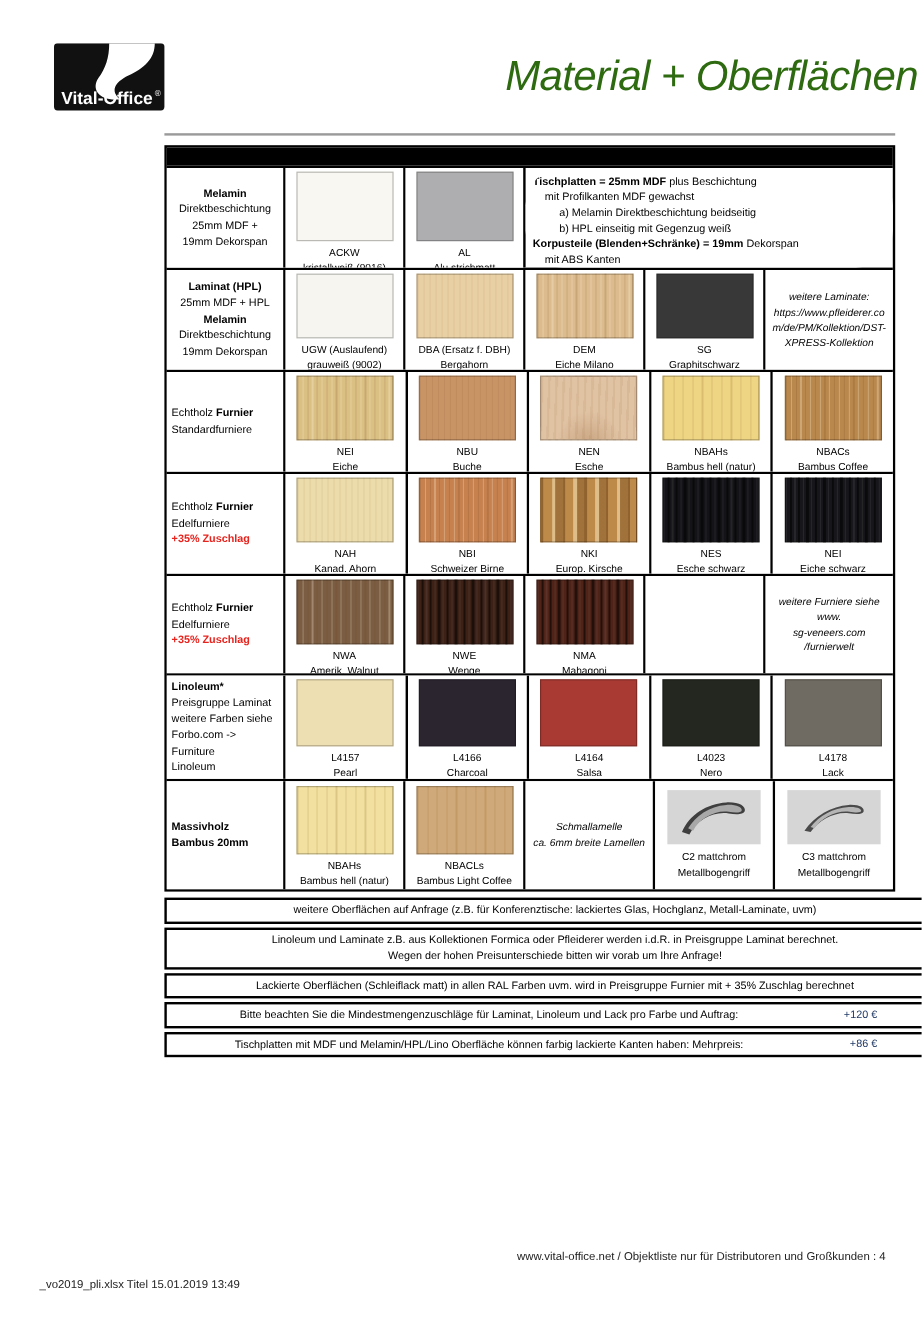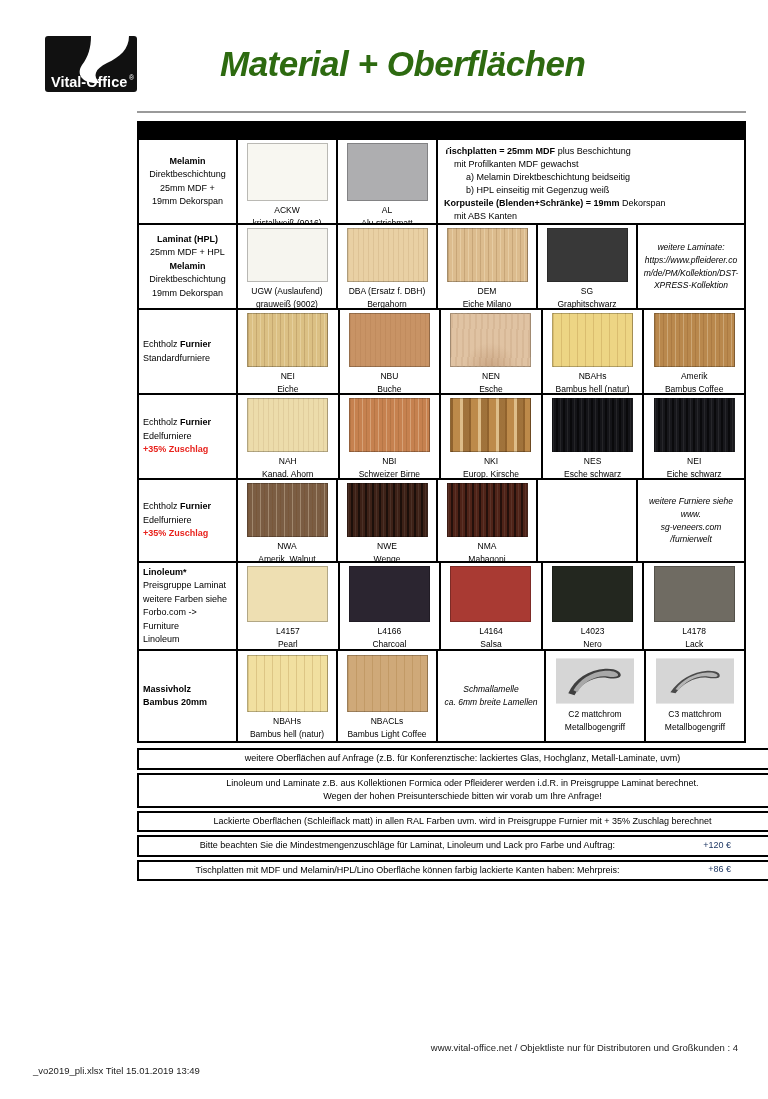--- a/index.html
+++ b/index.html
@@ -1,21 +1,21 @@
 <!DOCTYPE html>
 <html><head>
 <meta charset="utf-8">
 <style>
   html,body{margin:0;padding:0;background:#fff;}
   body{width:768px;height:1099px;position:relative;font-family:"Liberation Sans",sans-serif;color:#000;overflow:hidden;}
 
   
   .logo{position:absolute;left:45px;top:36px;}
-  .title{position:absolute;left:220px;top:44px;width:545px;text-align:left;
-         font-size:35px;font-weight:bold;font-style:italic;color:#2d6a10;letter-spacing:-.5px;}
+  .title{position:absolute;left:220px;top:44px;width:545px;text-align:right;
+         font-size:35px;font-weight:normal;font-style:italic;color:#2d6a10;letter-spacing:-.5px;}
   .hrule{position:absolute;left:137px;top:111px;width:609px;height:2px;background:#9a9a9a;}
 
   
   .tbl{position:absolute;left:137px;top:121px;width:609px;border:2px solid #000;box-sizing:border-box;background:#fff;}
   .bar{height:15px;background:#000;}
   .row{display:flex;border-top:2px solid #000;box-sizing:border-box;align-items:stretch;}
   .h85{height:85px}.h83{height:83px}.h88{height:88px}.h92{height:92px}
   .cell{box-sizing:border-box;border-right:2px solid #000;display:flex;flex-direction:column;
         align-items:center;justify-content:flex-start;overflow:hidden;background:#fff;}
   .cell:last-child{border-right:none;}
@@ -161,21 +161,21 @@
       <div class="code">NEN</div>
       <div class="swname">Esche</div>
     </div>
     <div class="cell col">
       <div class="sw g-bamboo" style="background-color: rgb(237, 213, 132);"></div>
       <div class="code">NBAHs</div>
       <div class="swname">Bambus hell (natur)</div>
     </div>
     <div class="cell col">
       <div class="sw g-wood" style="background-color: rgb(185, 136, 77);"></div>
-      <div class="code">Amerik</div>
+      <div class="code">NBACs</div>
       <div class="swname">Bambus Coffee</div>
     </div>
   </div>
 
   <div class="row h85">
     <div class="cell lab left">
       <div><span>Echtholz </span><span class="b">Furnier</span></div>
       <div>Edelfurniere</div>
       <div class="red">+35% Zuschlag</div>
     </div>

